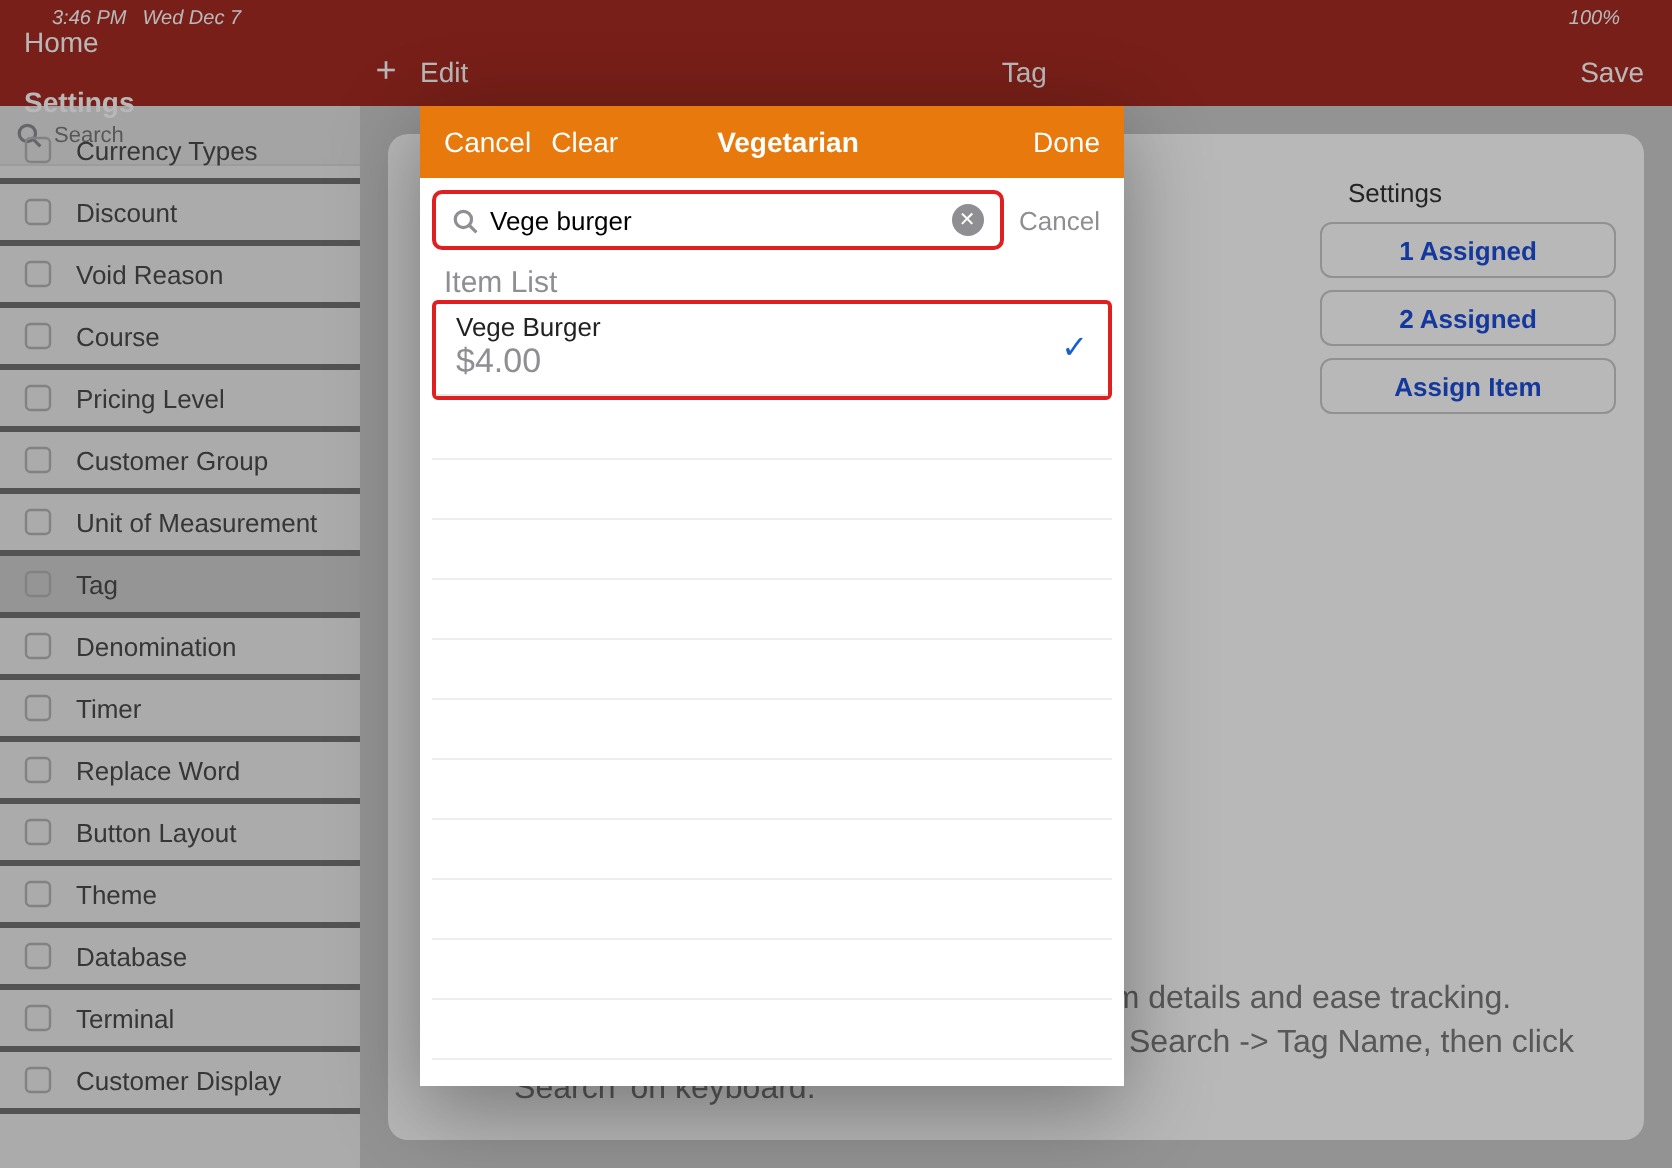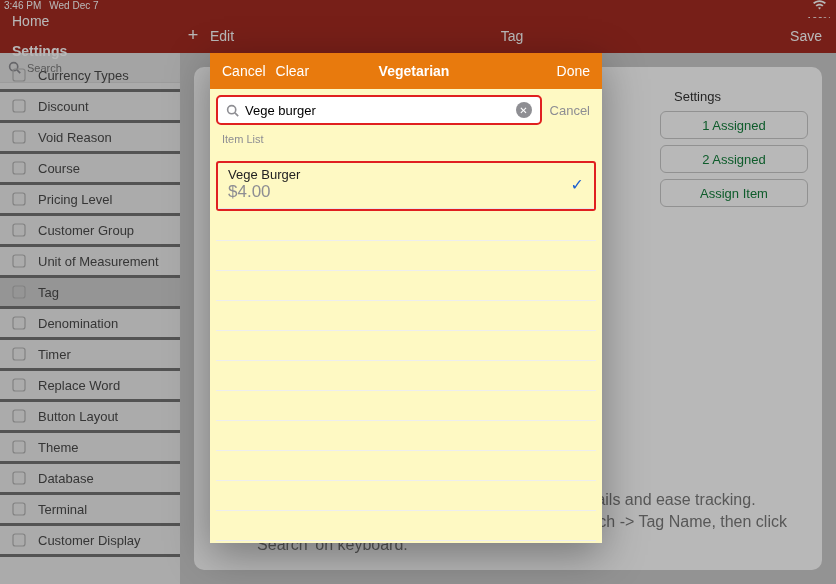--- a/index.html
+++ b/index.html
@@ -11,22 +11,22 @@
     position: absolute; inset: 0;
     background: rgba(0,0,0,0.28);
     z-index: 40;
     pointer-events: none;
   }
 
   
   .statusbar {
     position: absolute; top: 0; left: 0; right: 0; height: 18px;
     background: #A62C22; color: #fff; font-size: 10px;
-    display: flex; align-items: flex-start; justify-content: space-between;
-    padding: 0 4px; z-index: 10;
+    display: flex; align-items: center; justify-content: space-between;
+    padding: 0 26px; z-index: 10; font-style: italic;
   }
   .statusbar .left { display: flex; gap: 8px; align-items: center; }
   .statusbar .right { display: flex; gap: 6px; align-items: center; flex-direction: column; }
   .battery { width: 20px; height: 9px; border: 1px solid #fff; border-radius: 2px; position: relative; }
   .battery::after { content:""; position: absolute; right:-3px; top:2px; width:2px; height:5px; background:#fff; border-radius:1px;}
   .battery .fill { background:#fff; height:100%; width:100%; }
 
   
   .navbar {
     position: absolute; top: 18px; left:0; right:0; height: 35px;
@@ -70,31 +70,31 @@
   .right-col {
     position:absolute; top:14px; right:14px; width:148px;
   }
   .right-header {
     height:30px; display:flex; align-items:center; padding-left:14px;
     font-size:13px; color:#333; font-weight:400;
   }
   .pill-btn {
     height:28px; border:1px solid #c9c9c9; border-radius:6px;
     display:flex; align-items:center; justify-content:center;
-    color:#15803d; font-size:13px; margin-bottom:6px; background:#fff;
+    color:#1d4ed8; font-size:13px; margin-bottom:6px; background:#fff;font-weight:bold;
   }
   .hint {
     position:absolute; left:60px; right:8px; bottom:14px;
     font-size:16px; color:#7a7a7a; line-height:1.4;
   }
 
   
   .modal {
-    position:absolute; top:53px; left:210px; width:392px; height:490px;
-    background:#fef9c3; z-index:60; 
+    position:absolute; top:53px; left:210px; width:352px; height:490px;
+    background:#ffffff; z-index:60; 
     box-shadow: 0 12px 40px rgba(0,0,0,0.35);
     display:flex; flex-direction:column;
   }
   .modal-header {
     height:36px; background:#E87A0D; color:#fff;
     display:flex; align-items:center; padding:0 12px; font-size:14px;
     position:relative;
   }
   .modal-header .mh-title { position:absolute; left:16px; right:0; text-align:center; font-weight:600; pointer-events:none;}
   .modal-header .mh-left { display:flex; gap:10px; z-index:1;}
@@ -109,21 +109,21 @@
   }
   .search-field input {
     flex:1; border:none; outline:none; font-size:13px; background:transparent;
   }
   .clear-circle {
     width:16px; height:16px; border-radius:50%; background:#8e8e93;
     color:#fff; font-size:10px; display:flex; align-items:center; justify-content:center;
   }
   .cancel-link { color:#8e8e93; font-size:13px; padding-right:6px;}
   .section-label {
-    font-size:11px; color:#8e8e93; padding:2px 12px 16px;
+    font-size:15px; color:#8e8e93; padding:2px 12px 0;
   }
   .result-box {
     margin:0 6px; border:2px solid #E02020; border-radius:3px;
   }
   .result-row {
     display:flex; align-items:center; padding:4px 10px 6px;
     border-bottom:1px solid #e8e8e8;
   }
   .result-text { display:flex; flex-direction:column; }
   .result-name { font-size:13px; color:#222; }

